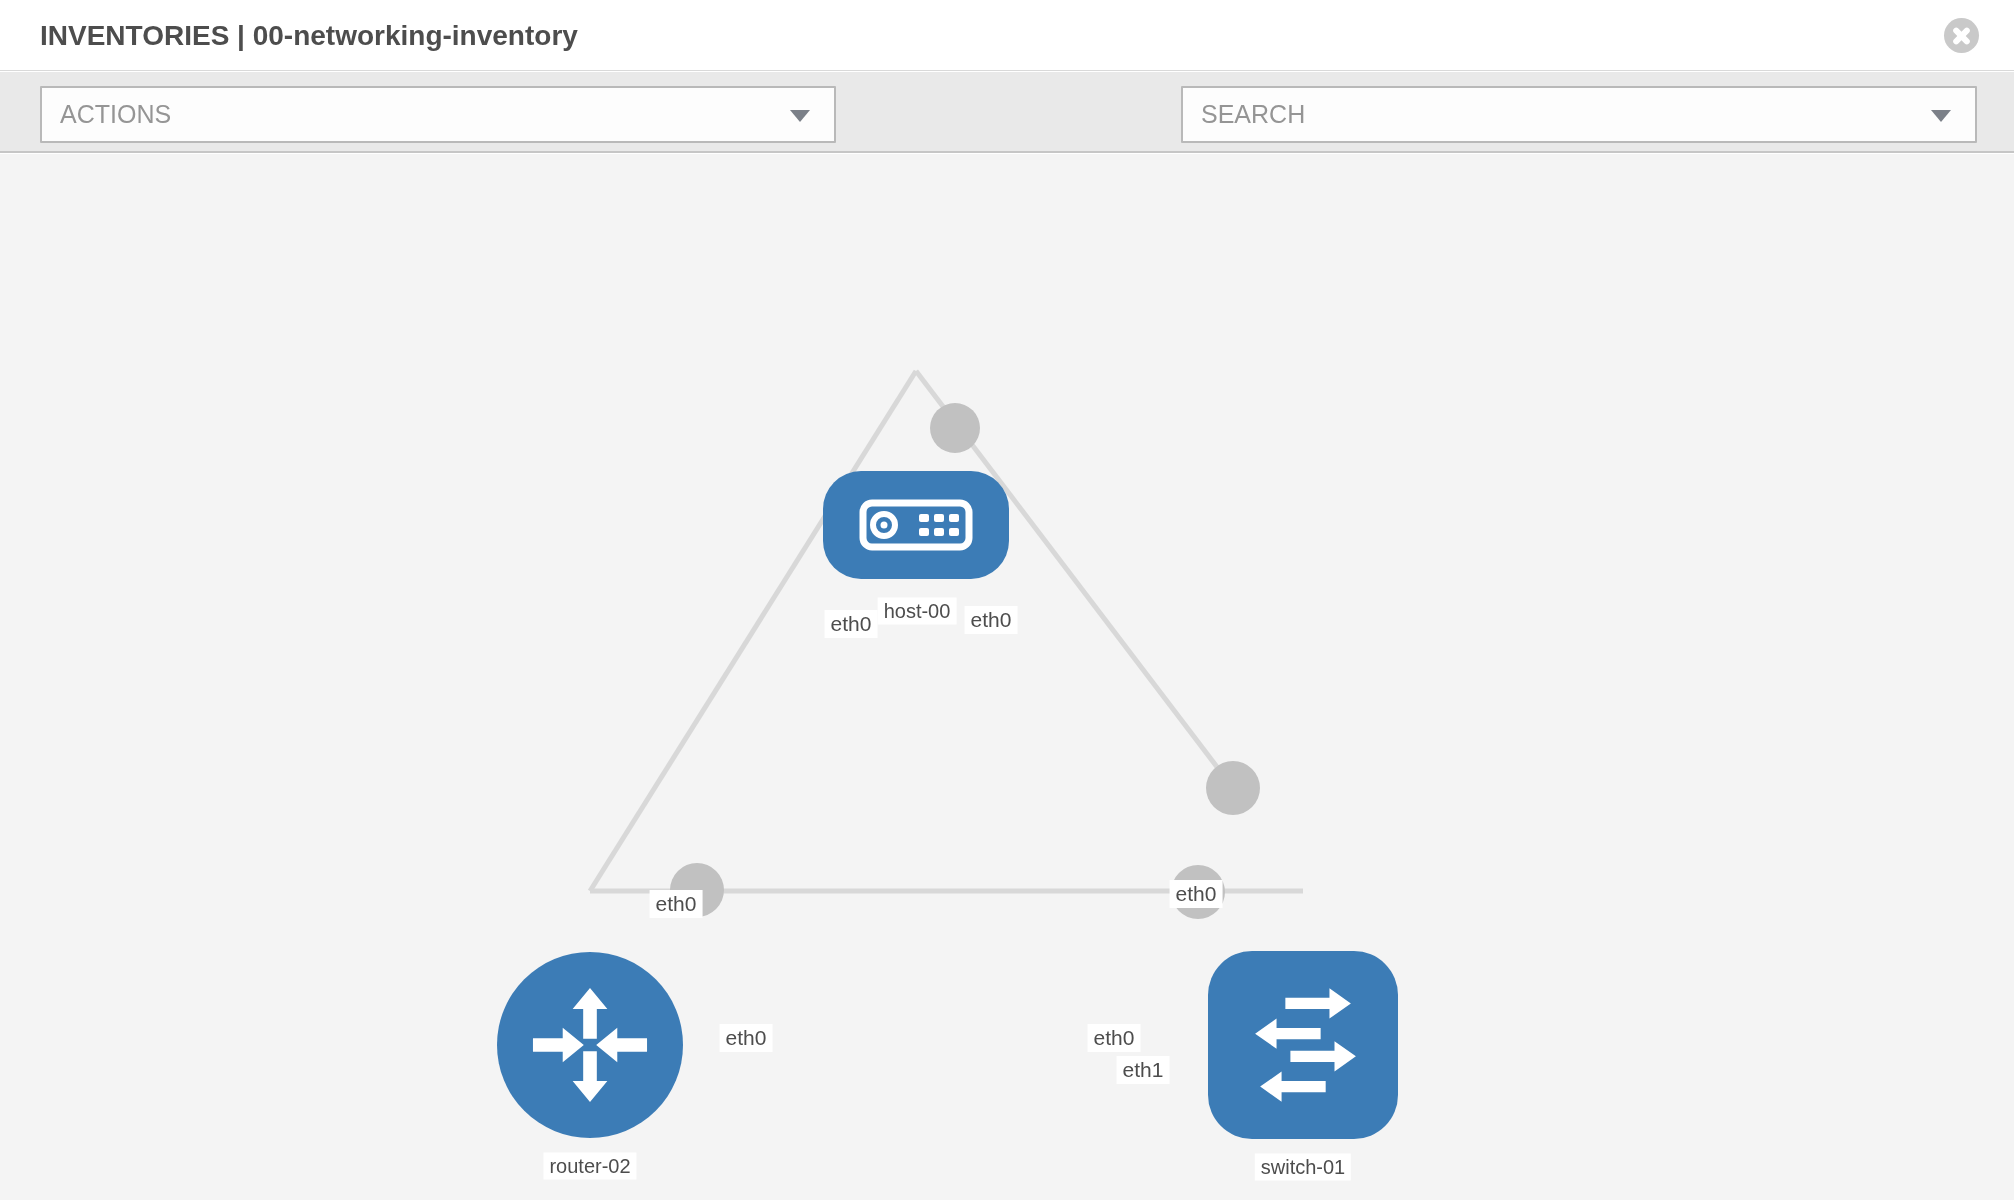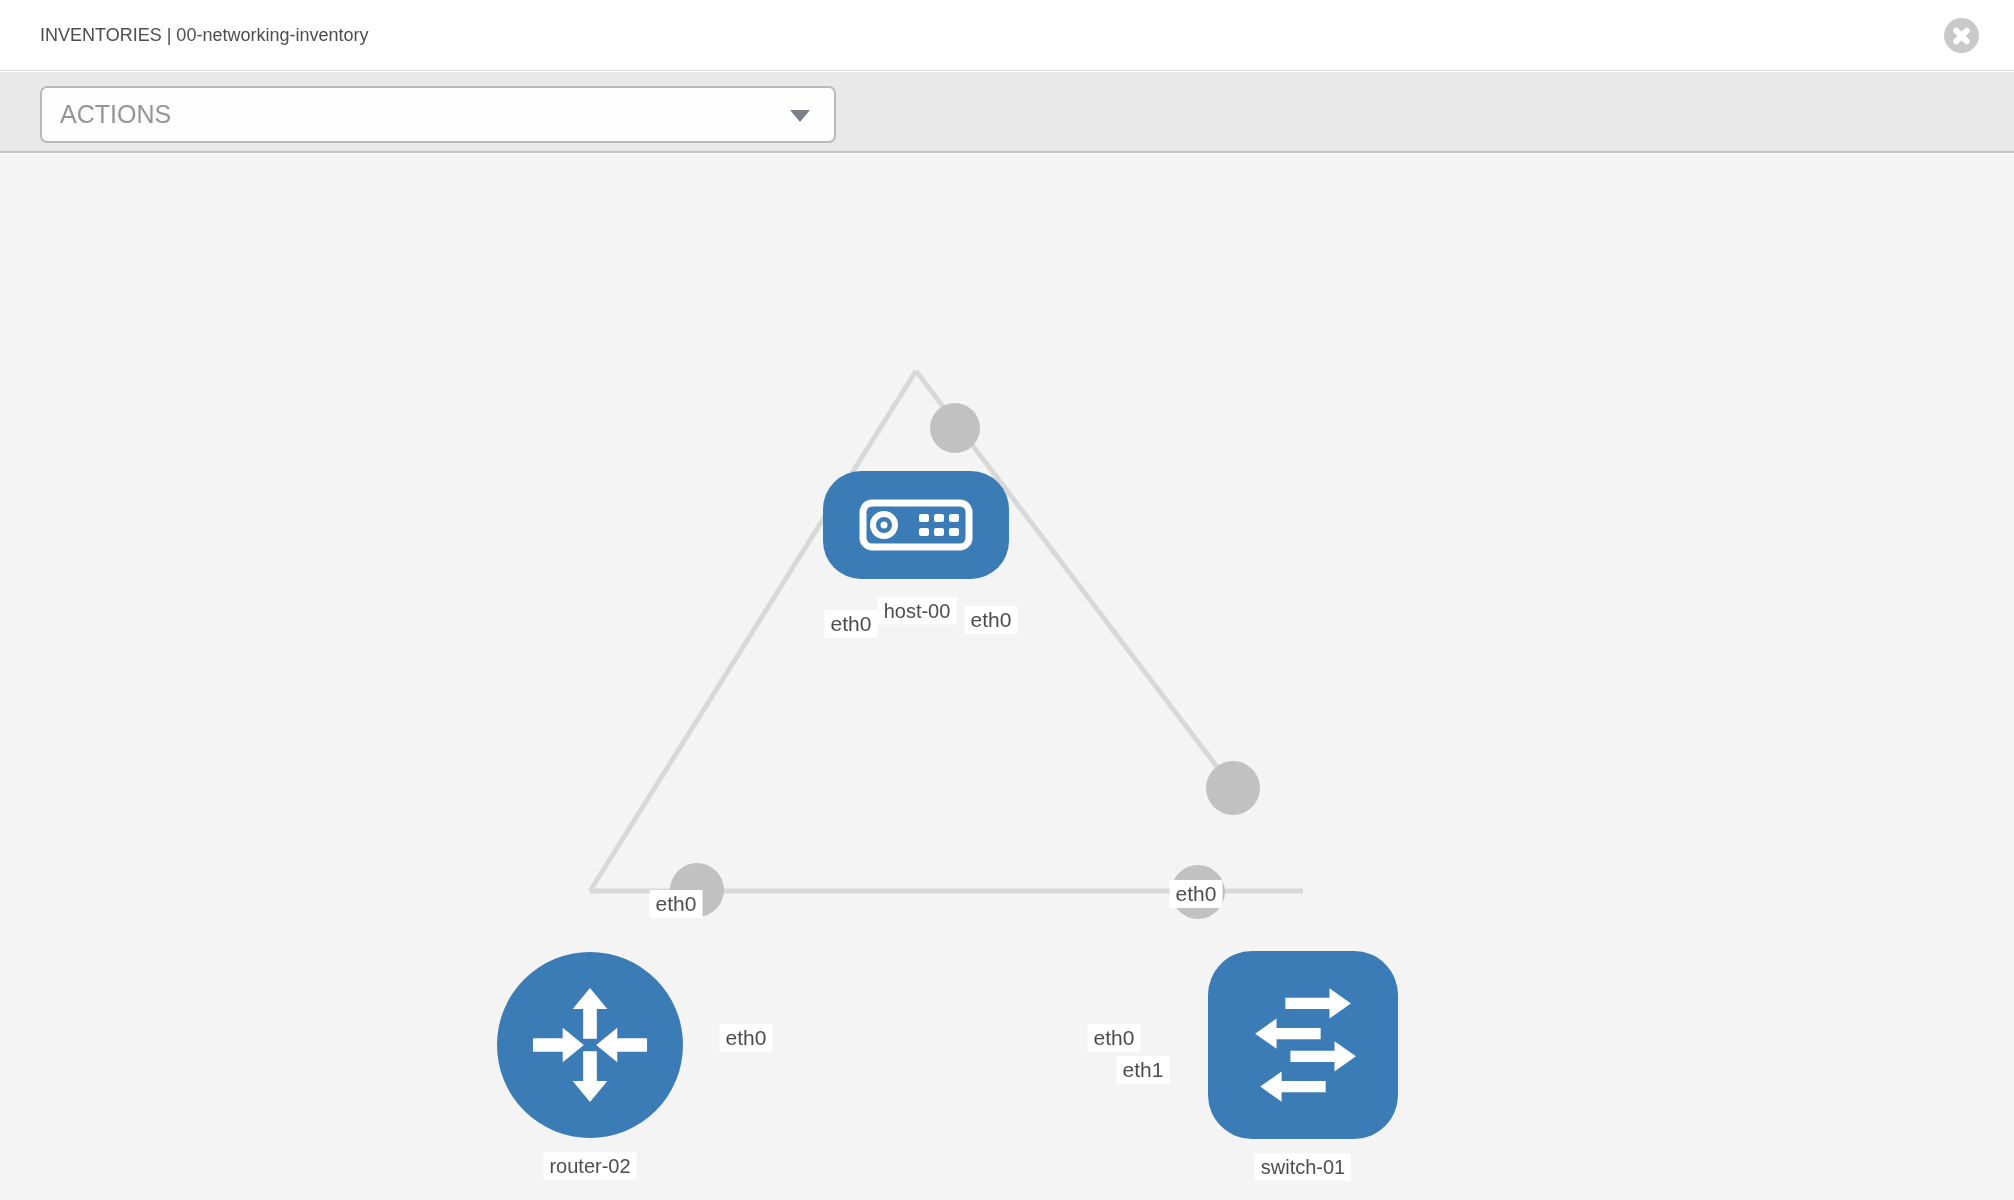--- a/index.html
+++ b/index.html
@@ -4,33 +4,33 @@
 <style>
   * { margin:0; padding:0; box-sizing:border-box; }
   html,body { width:2014px; height:1200px; overflow:hidden; background:#fff;
               font-family:"Liberation Sans","DejaVu Sans",sans-serif; }
   #app { position:relative; width:2014px; height:1200px; }
 
   
   .header { position:absolute; top:0; left:0; width:100%; height:71px; background:#fff;
             border-bottom:1px solid #d9d9d9; }
   .header-title { position:absolute; left:40px; top:0; line-height:71px;
-                  font-size:18px; font-weight:normal; color:#4d4d4d; }
+                  font-size:28px; font-weight:bold; color:#4d4d4d; }
   .close-btn { position:absolute; right:35px; top:18px; width:35px; height:35px;
                border-radius:50%; background:#c9c9c9; cursor:pointer; }
   .close-btn .bar { position:absolute; left:7px; top:15px; width:21px; height:6px;
                     background:#fff; border-radius:3px; }
   .close-btn .bar.b1 { transform:rotate(45deg); }
   .close-btn .bar.b2 { transform:rotate(-45deg); }
 
   
   .toolbar { position:absolute; top:72px; left:0; width:100%; height:81px;
              background:#e9e9e9; border-bottom:2px solid #c6c6c6; }
   .dropdown { position:absolute; top:14px; height:57px; width:796px; background:#fdfdfd;
-              border:2px solid #b9b9b9; border-radius:7px; cursor:pointer; }
+              border:2px solid #b9b9b9; border-radius:1px; cursor:pointer; }
   .dropdown .dd-label { position:absolute; left:18px; top:0; line-height:53px;
                         font-size:25px; color:#959595; }
   .dropdown .caret { position:absolute; right:24px; top:22px; width:0; height:0;
                      border-left:10px solid transparent; border-right:10px solid transparent;
                      border-top:12px solid #7b8088; }
   .dd-actions { left:40px; }
   .dd-search  { left:1181px; }
   .tool-btn { position:absolute; top:94px; width:44px; height:44px; cursor:pointer;
               display:flex; align-items:center; justify-content:center; }
   .tool-btn svg { fill:#737a84; }
@@ -87,20 +87,24 @@
       <svg width="32" height="32" viewBox="0 0 512 512">
         <path d="M507.73 109.1c-2.24-9.03-13.54-12.09-20.12-5.51l-74.36 74.36-67.88-11.31-11.31-67.88 74.36-74.36c6.62-6.62 3.43-17.9-5.66-20.16-47.38-11.74-99.55.91-136.58 37.93-39.64 39.64-50.55 97.1-34.05 147.2L18.74 402.76c-24.99 24.99-24.99 65.51 0 90.5 24.99 24.99 65.51 24.99 90.5 0l213.21-213.21c50.12 16.71 107.47 5.68 147.37-34.22 37.07-37.07 49.7-89.32 37.91-136.73zM64 472c-13.25 0-24-10.75-24-24 0-13.26 10.75-24 24-24s24 10.74 24 24c0 13.25-10.75 24-24 24z"></path>
       </svg>
     </div>
     <div class="tool-btn btn-key">
       <svg width="30" height="30" viewBox="0 0 512 512" style="transform:scaleX(-1)">
         <path d="M512 176.001C512 273.203 433.202 352 336 352c-11.22 0-22.19-1.062-32.827-3.069l-24.012 27.014A23.999 23.999 0 0 1 261.223 384H224v40c0 13.255-10.745 24-24 24h-40v40c0 13.255-10.745 24-24 24H24c-13.255 0-24-10.745-24-24v-78.059c0-6.365 2.529-12.47 7.029-16.971l161.802-161.802C163.108 213.814 160 195.271 160 176 160 78.798 238.797.001 335.999 0 433.488-.001 512 78.511 512 176.001zM336 128c0 26.51 21.49 48 48 48s48-21.49 48-48-21.49-48-48-48-48 21.49-48 48z"></path>
       </svg>
     </div>
 
+    <div class="dropdown dd-search">
+      <span class="dd-label">SEARCH</span>
+      <span class="caret"></span>
+    </div>
   </div>
 
   <div class="canvas">
 
     <svg class="links" width="2014" height="1046" viewBox="0 154 2014 1046">
       <line x1="916" y1="371" x2="590" y2="891" stroke="#d8d8d8" stroke-width="5"></line>
       <line x1="916" y1="371" x2="1233" y2="788" stroke="#d8d8d8" stroke-width="5"></line>
       <line x1="590" y1="891" x2="1303" y2="891" stroke="#d8d8d8" stroke-width="5"></line>
       <circle cx="955" cy="428" r="25" fill="#c1c1c1"></circle>
       <circle cx="697" cy="890" r="27" fill="#c1c1c1"></circle>

